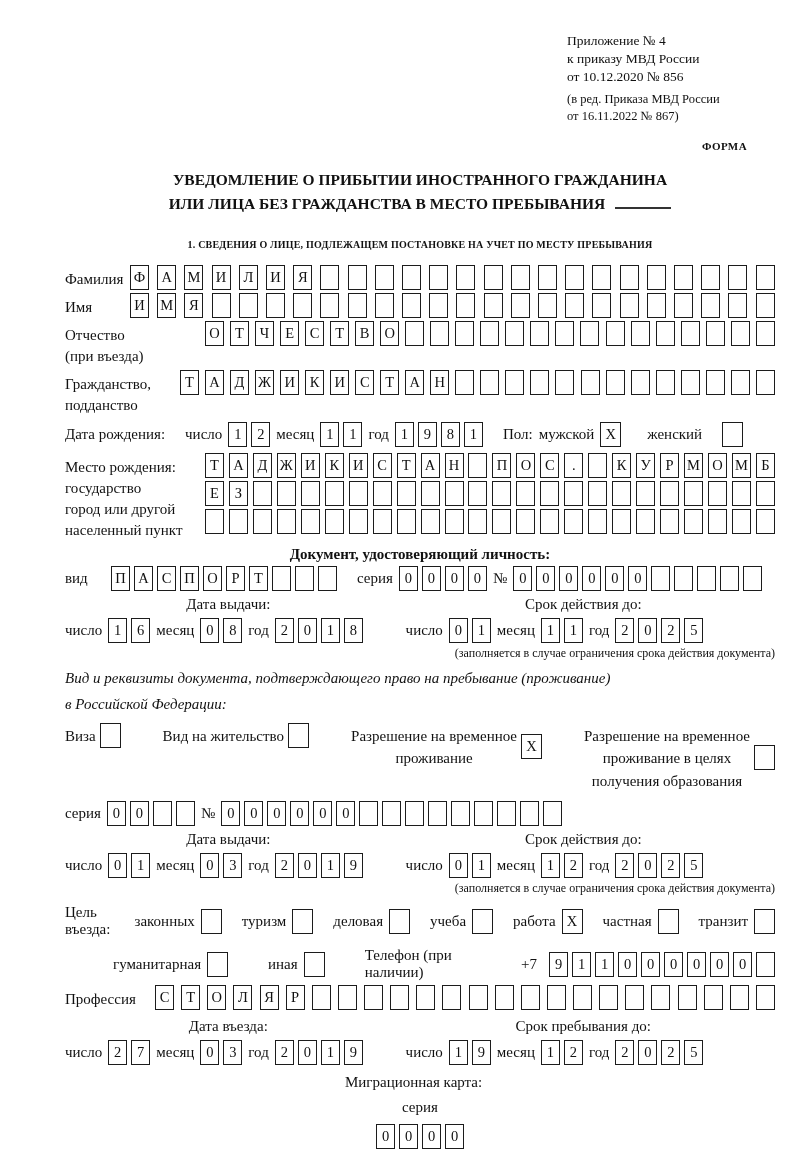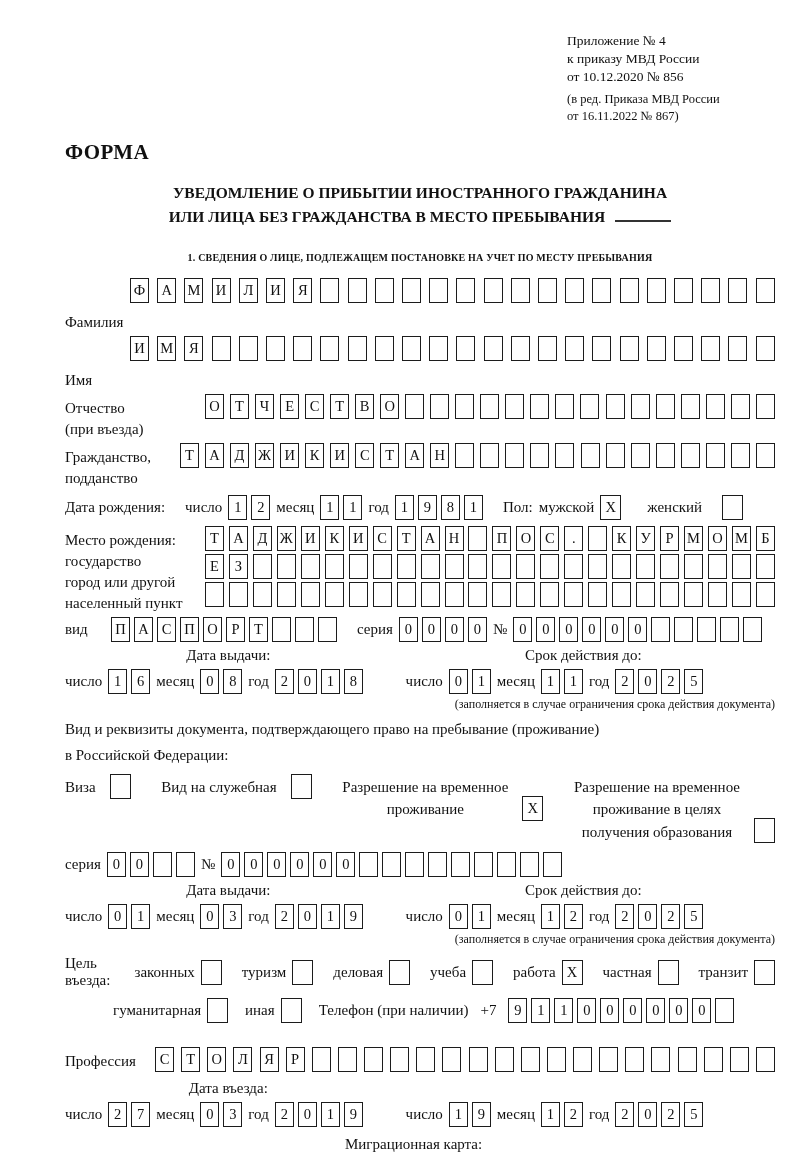--- a/index.html
+++ b/index.html
@@ -7,31 +7,31 @@
   body {
     width:800px; height:1163px;
     font-family:"Liberation Serif","DejaVu Serif",serif;
     color:#111;
   }
   .page { width:800px; height:1156px; padding:32px 25px 10px 65px; overflow:hidden;border-radius:9px; }
 
   
   .annex { width:200px; margin-left:auto; margin-right:8px; font-size:13.5px; line-height:1.35; }
   .annex .sub { font-size:12.5px; margin-top:4px; line-height:1.35; }
-  .forma { text-align:left; margin:16px 28px 0 0; font-weight:bold; font-size:21px; letter-spacing:.4px; }
+  .forma { text-align:right; margin:16px 28px 0 0; font-weight:bold; font-size:11px; letter-spacing:.4px; }
 
   .title { margin-top:16px; text-align:center; font-weight:bold; font-size:15.5px; line-height:1.5; }
   .blank-line { display:inline-block; width:56px; height:2px; background:#333; vertical-align:baseline; margin-left:10px; }
 
   .sec-heading { margin-top:24px; margin-bottom:15px; text-align:center; font-weight:bold; font-size:10px; letter-spacing:.2px; }
 
   
   .frow { display:flex; align-items:flex-start; margin-bottom:3px; font-size:15px; }
   .flabel { flex:0 0 auto; padding-top:4px; white-space:pre-line; line-height:1.4; }
-  .w65 { flex-basis:65px;margin-top:30px; } .w115 { flex-basis:115px; } .w140 { flex-basis:140px; } .w120 { flex-basis:120px; }
+  .w65 { flex-basis:65px; } .w115 { flex-basis:115px; } .w140 { flex-basis:140px; } .w120 { flex-basis:120px; }
 
   .cells { display:flex; flex:1 1 auto; justify-content:space-between; }
   .cells.fixed { flex:0 0 auto; justify-content:flex-start; gap:4px; }
   .cell {
     flex:0 0 19px; width:19px; height:25px;
     border:1.6px solid #1c1c1c; background:#fff;
     text-align:center; line-height:22px; font-size:14.5px;
   }
   .cb {
     display:inline-block; flex:0 0 21px; width:21px; height:25px;
@@ -43,30 +43,30 @@
 
   
   .dpair { display:flex; margin-bottom:2px; }
   .dhalf-l { flex:0 0 46%; } .dhalf-r { flex:0 0 54%; }
   .dhead { text-align:center; font-size:15px; margin-top:5px; }
   .dgroup { display:flex; align-items:center; gap:6px; margin-top:3px; font-size:15px; }
   .dgroup.right { justify-content:flex-start; padding-left:14px; }
   .note { text-align:right; font-size:12px; margin:3px 0 6px 0; }
 
   
-  .intro { font-size:15px; margin-top:4px; line-height:1.5; }
+  .intro { font-size:15px; margin-top:4px; line-height:1.5;font-style:italic; }
   .cbrow { display:flex; justify-content:space-between; align-items:flex-start; margin-top:7px; font-size:15px; }
-  .cbopt { display:flex; align-items:flex-end; gap:14px; }
+  .cbopt { display:flex; align-items:center; gap:4px; }
   .cbopt .cbl { white-space:pre-line; text-align:center; line-height:1.5; padding-top:2px; }
 
   
   .purpose { display:flex; justify-content:space-between; align-items:center; margin-top:8px; font-size:15px;gap:20px; }
   .pair { display:flex; align-items:center; gap:6px; }
   .phone-row { display:flex; align-items:center; gap:12px; margin:9px 0 0 48px; font-size:15px; }
-  .phone-row .sp { margin-right:5px; }
+  .phone-row .sp { margin-right:28px; }
 
   .mig-row { display:flex; align-items:center; gap:8px; margin-top:9px; font-size:15px;flex-direction:column; }
   .mig-row .mlabel { width:150px; }
 
   .mt6 { margin-top:6px; } .mt9 { margin-top:9px; }
   .gap8 { width:8px; flex:0 0 8px; } .gap14 { width:14px; flex:0 0 14px; }
 </style>
 </head>
 <body>
 
@@ -322,20 +322,21 @@
           <span class="cell"></span>
           <span class="cell"></span>
           <span class="cell"></span>
           <span class="cell"></span>
           <span class="cell"></span>
           <span class="cell"></span>
         </span>
     </span>
   </div>
 
+  <div class="dhead" style="font-weight:bold;">Документ, удостоверяющий личность:</div>
 
   <div class="dgroup">
     <span style="width:40px;">вид</span>
     <span class="cells fixed">
         <span class="cell">П</span>
         <span class="cell">А</span>
         <span class="cell">С</span>
         <span class="cell">П</span>
         <span class="cell">О</span>
         <span class="cell">Р</span>
@@ -416,21 +417,21 @@
 
   <div class="intro">Вид и реквизиты документа, подтверждающего право на пребывание (проживание)</div>
   <div class="intro">в Российской Федерации:</div>
 
   <div class="cbrow">
     <div class="cbopt">
       <span class="cbl">Виза</span>
       <span class="cb"></span>
     </div>
     <div class="cbopt">
-      <span class="cbl">Вид на служебная</span>
+      <span class="cbl">Вид на жительство</span>
       <span class="cb"></span>
     </div>
     <div class="cbopt">
       <span class="cbl">Разрешение на временное
 проживание</span>
       <span class="cb">X</span>
     </div>
     <div class="cbopt">
       <span class="cbl">Разрешение на временное
 проживание в целях
@@ -563,21 +564,21 @@
         <span class="cell">0</span>
         <span class="cell">0</span>
         <span class="cell">0</span>
         <span class="cell">0</span>
         <span class="cell">0</span>
         <span class="cell">0</span>
         <span class="cell"></span>
       </span>
   </div>
 
-  <div class="frow" style="margin-top:24px;">
+  <div class="frow" style="margin-top:4px;">
     <span class="flabel" style="flex-basis:90px;">Профессия</span>
     <span class="cells">
         <span class="cell">С</span>
         <span class="cell">Т</span>
         <span class="cell">О</span>
         <span class="cell">Л</span>
         <span class="cell">Я</span>
         <span class="cell">Р</span>
         <span class="cell"></span>
         <span class="cell"></span>
@@ -595,20 +596,21 @@
         <span class="cell"></span>
         <span class="cell"></span>
         <span class="cell"></span>
         <span class="cell"></span>
         <span class="cell"></span>
       </span>
   </div>
 
   <div class="dpair">
     <div class="dhalf-l dhead">Дата въезда:</div>
+    <div class="dhalf-r dhead">Срок пребывания до:</div>
   </div>
   <div class="dpair">
     <div class="dhalf-l dgroup">
       <span>число</span>
       <span class="cells fixed">
           <span class="cell">2</span>
           <span class="cell">7</span>
         </span>
       <span>месяц</span>
       <span class="cells fixed">

